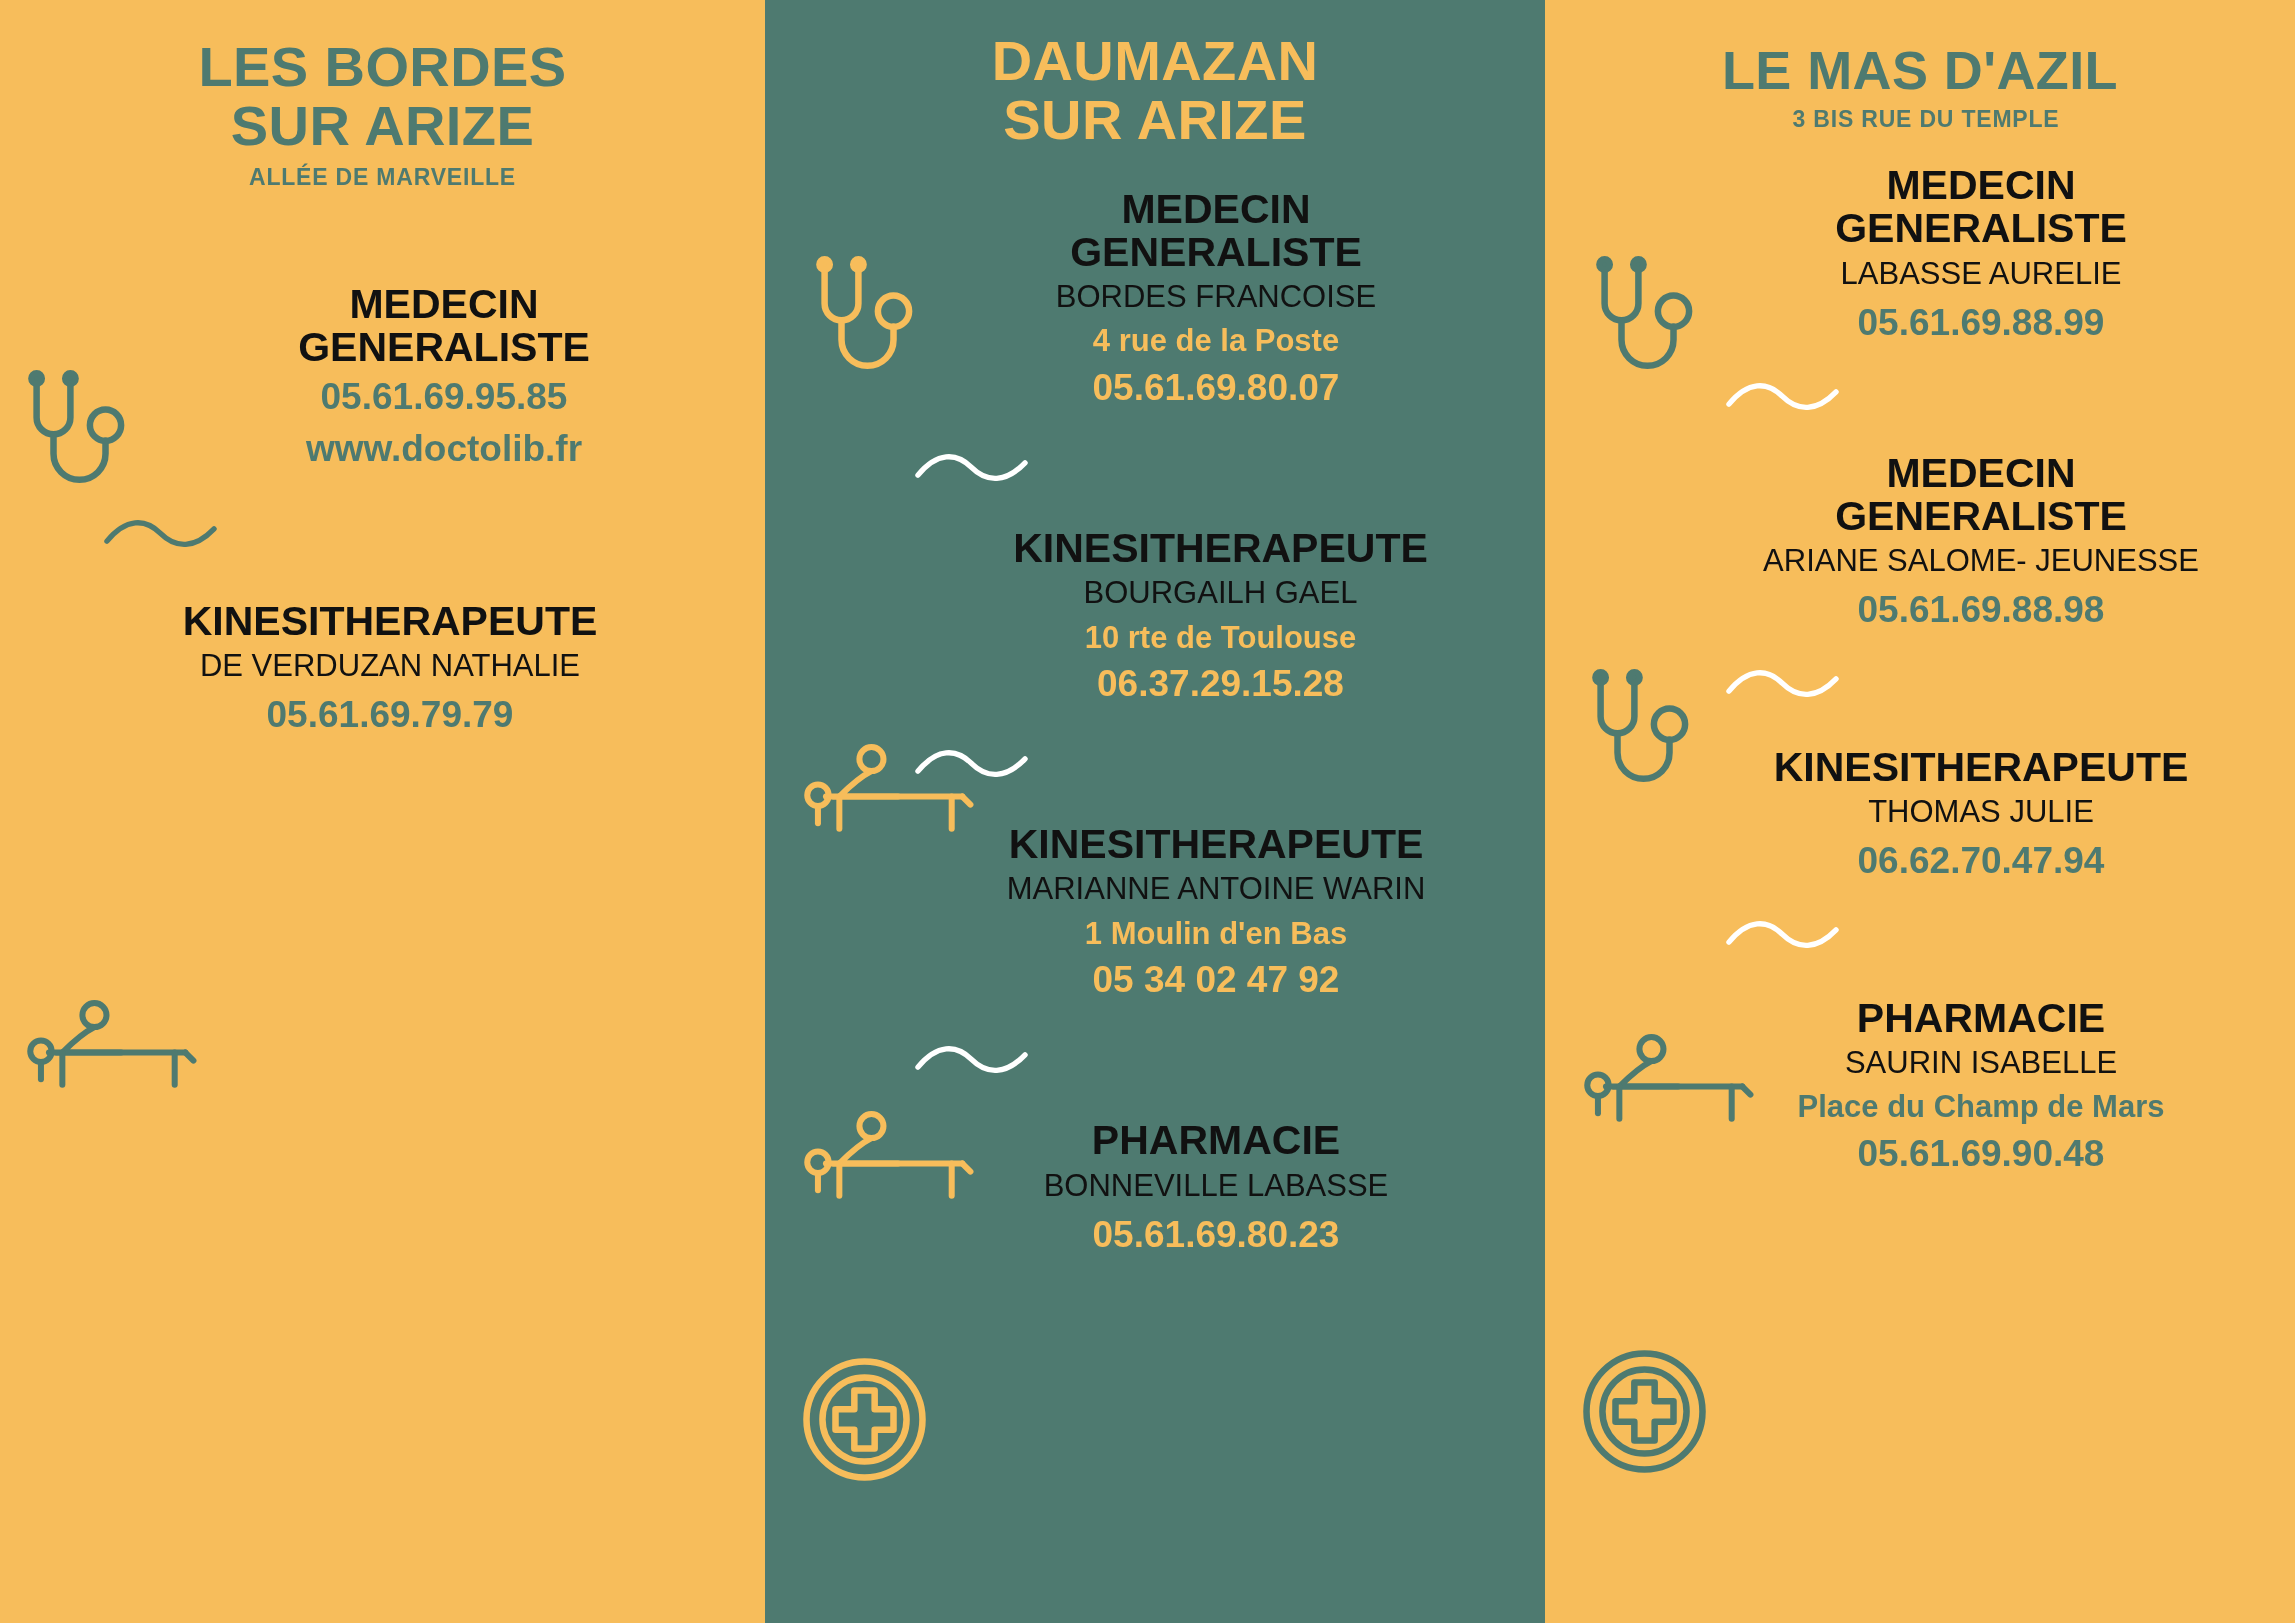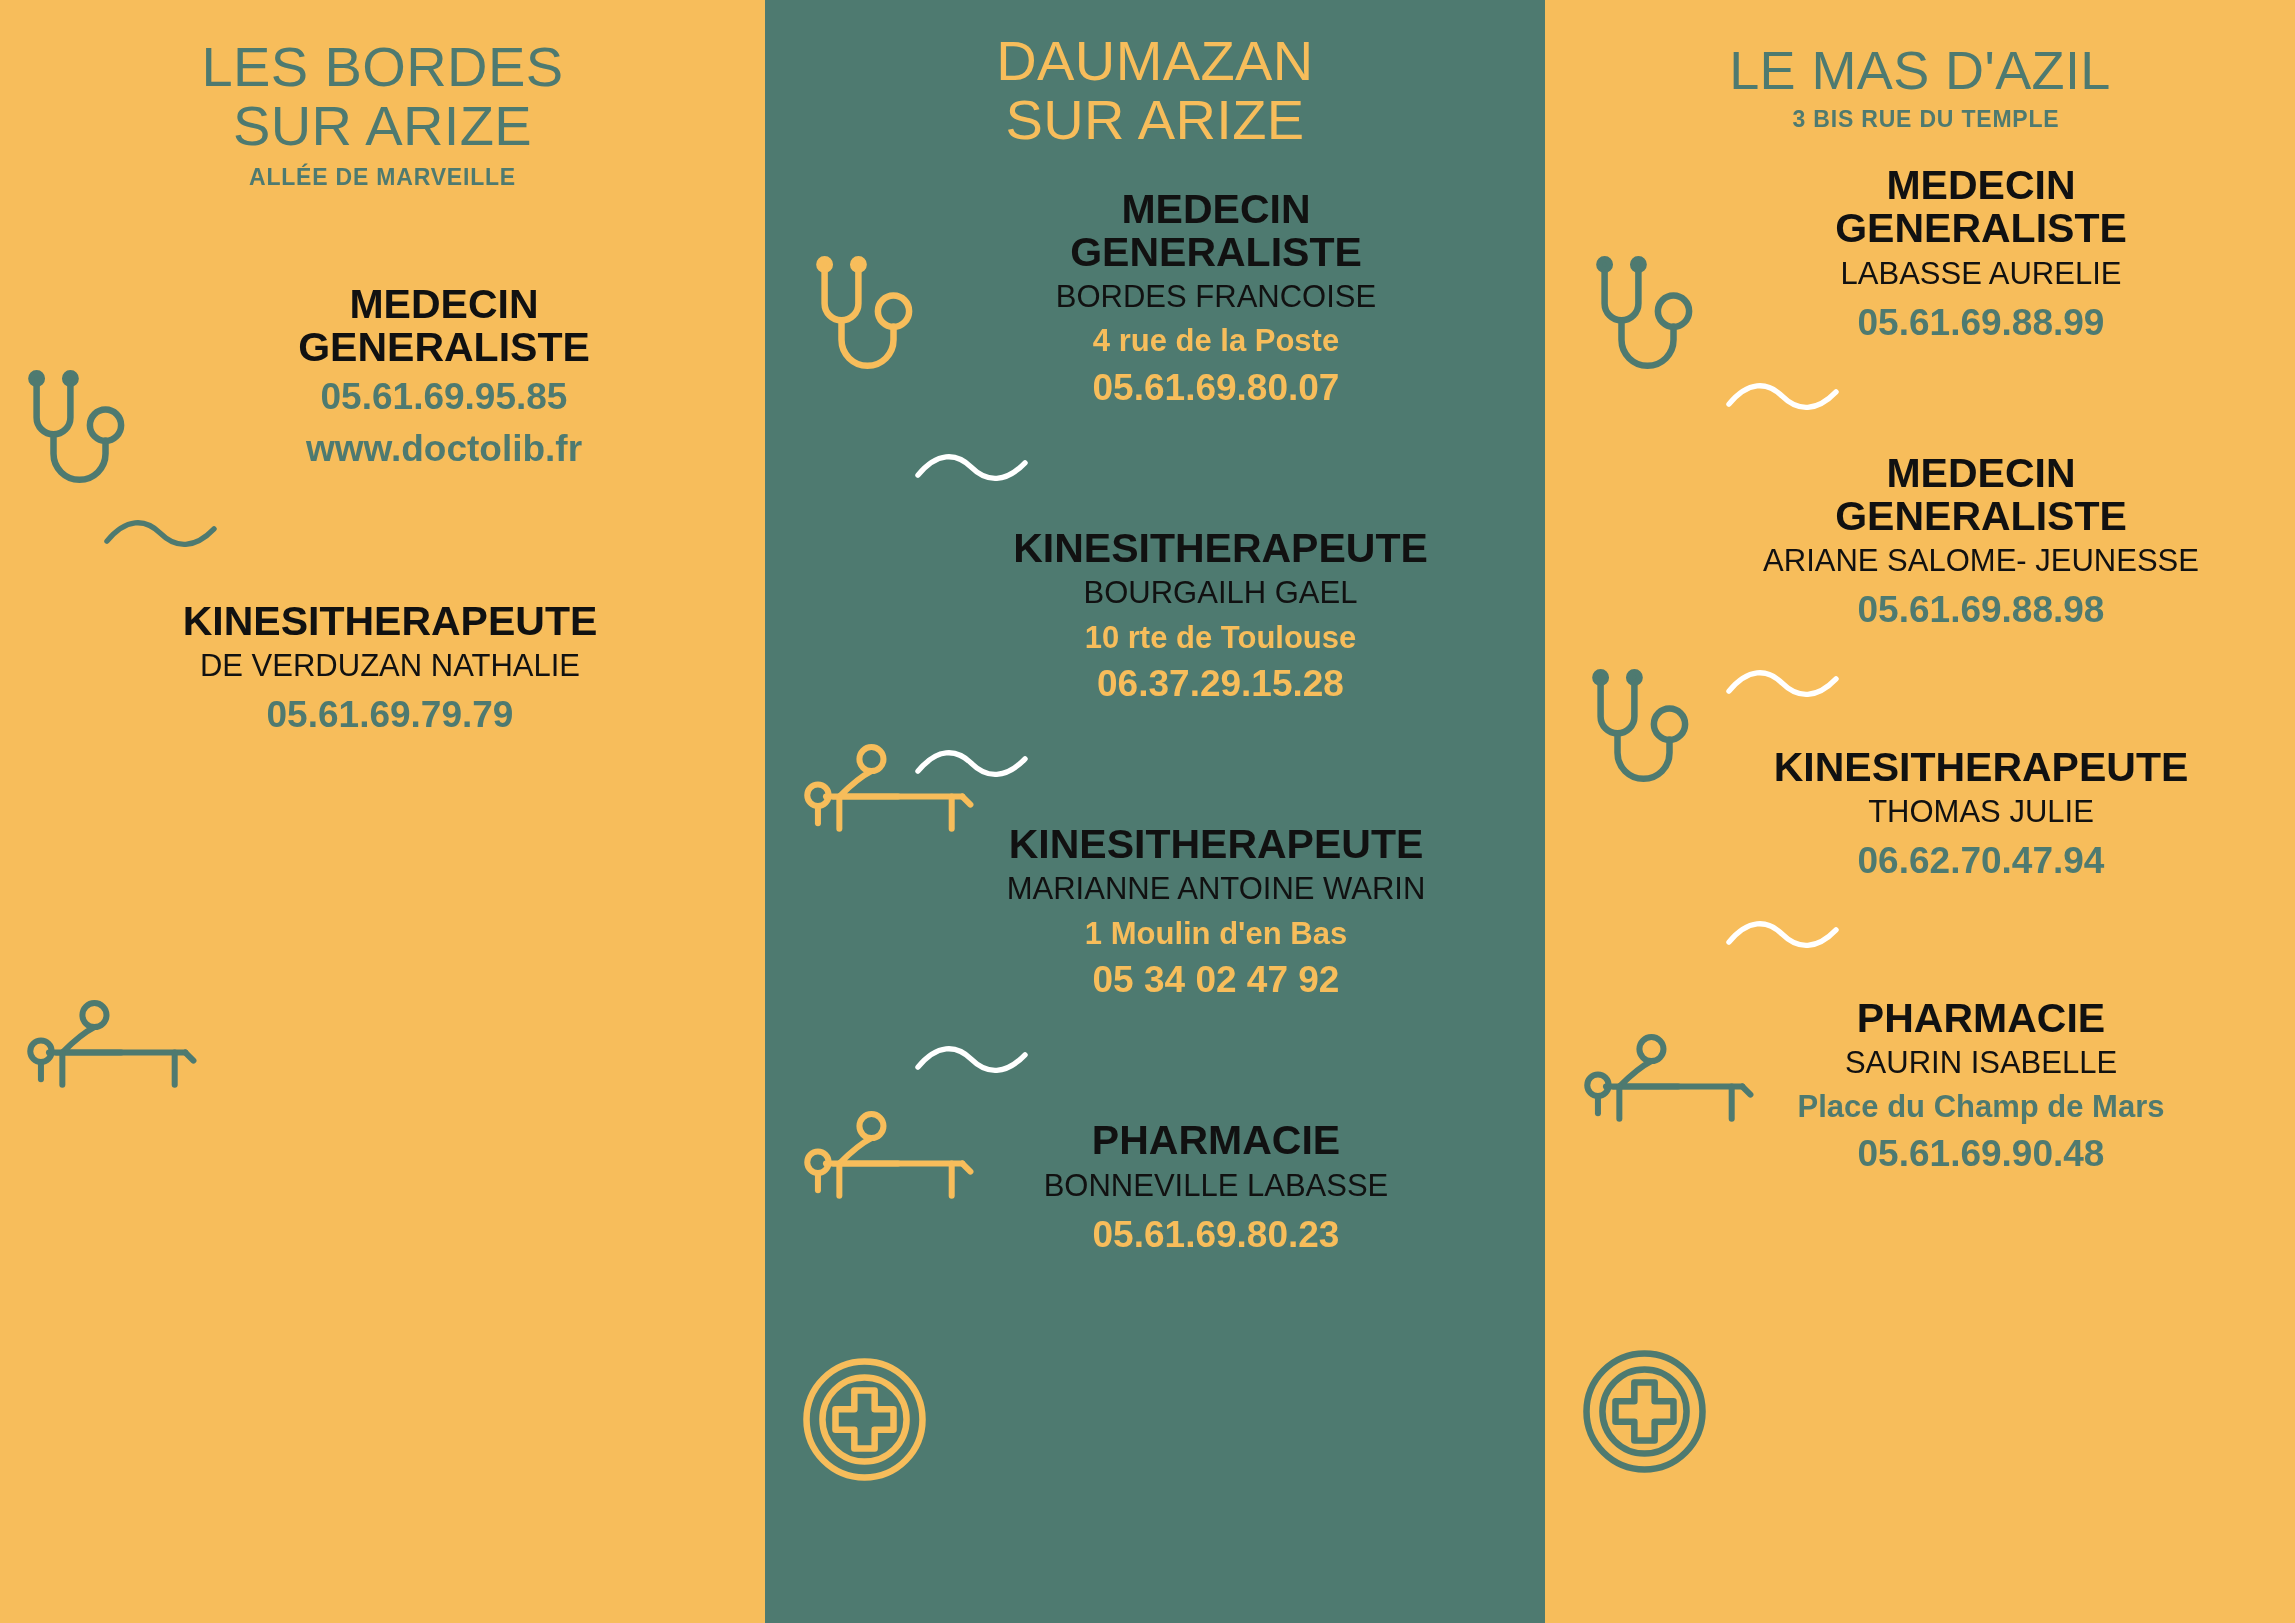--- a/index.html
+++ b/index.html
@@ -21,21 +21,21 @@
     height: 100%;
     padding-top: 23px;
   }
   .col-left   { width: 765px; background: #f7bd5b; }
   .col-mid    { width: 780px; background: #4e7a70; }
   .col-right  { width: 750px;  background: #f7bd5b; }
 
   
   .city-title {
     text-align: center;
-    font-weight: normal;
+    font-weight: bold;
     line-height: 1.05;
     letter-spacing: 0.4px;
   }
   .col-left .city-title  { color: #4e7a70; font-size: 56px; margin-top: 15.3px; }
   .col-mid  .city-title  { color: #f7bd5b; font-size: 56px; margin-top: 9.2px; }
   .col-right .city-title { color: #4e7a70; font-size: 54px; margin-top: 19px; }
 
   .city-sub {
     text-align: center;
     font-weight: bold;

